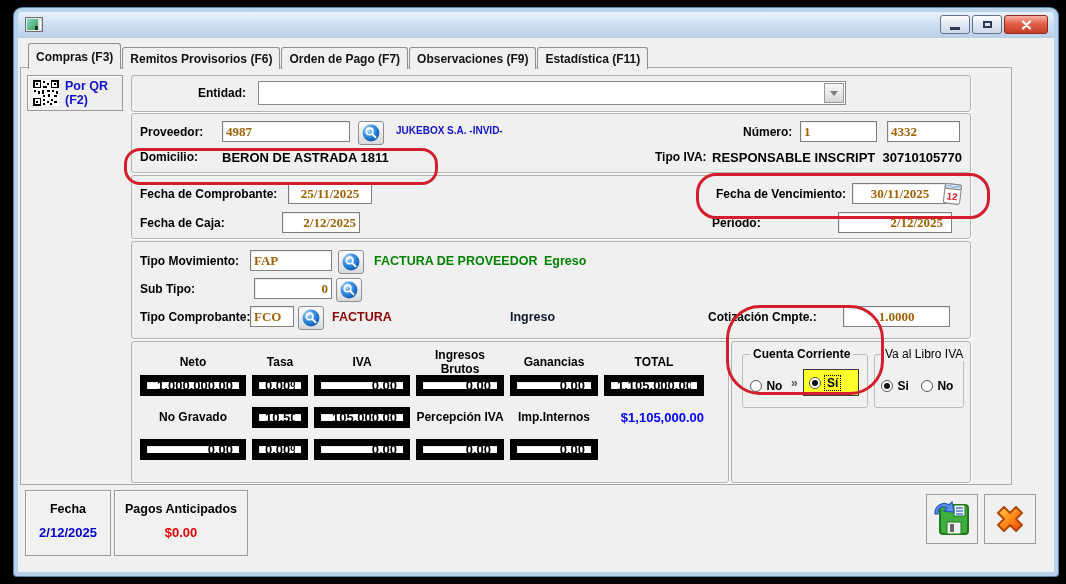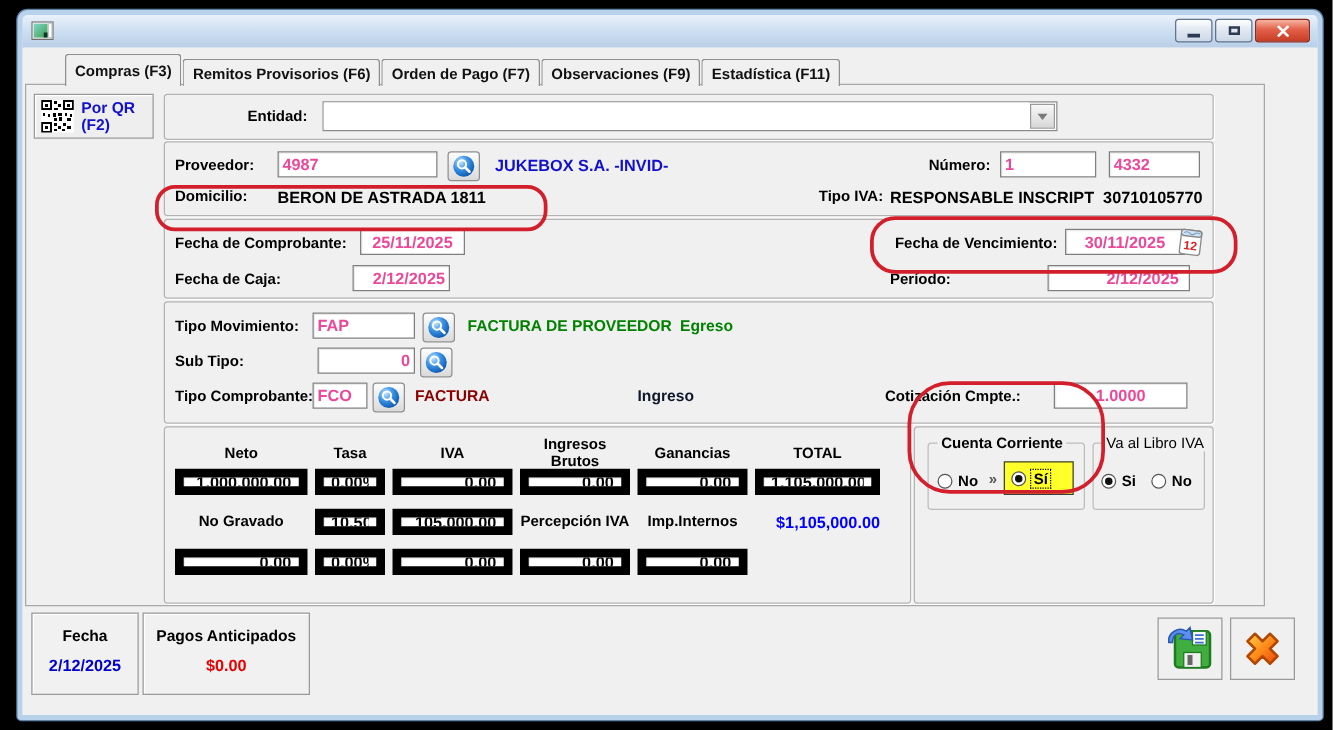--- a/index.html
+++ b/index.html
@@ -30,42 +30,42 @@
     display:flex;align-items:center;justify-content:center;box-sizing:border-box;
   }
   .cap.close{
     width:44px;border-color:#8e2a1c;
     background:linear-gradient(#f6b3a2,#e2604a 45%,#c63d23);
   }
   .glyph-min{width:10px;height:3px;background:#2d3b52;margin-top:8px;}
   .glyph-max{width:9px;height:7px;border:2px solid #2d3b52;box-sizing:border-box;background:transparent;}
   
   .client{position:absolute;left:0;top:26px;right:0;bottom:0;background:#f0f0f0;}
-  .tabstrip{position:absolute;left:10px;top:5px;display:flex;align-items:flex-start;z-index:5;margin-left:24px;}
+  .tabstrip{position:absolute;left:10px;top:5px;display:flex;align-items:flex-start;z-index:5;}
   .tab{
     font-size:12px;font-weight:bold;color:#111;background:#f0f0f0;
     border:1px solid #8f8f8f;border-bottom:none;border-radius:3px 3px 0 0;
     padding:4px 7px 4px;height:22px;box-sizing:border-box;margin-right:1px;margin-top:4px;
     white-space:nowrap;cursor:default;
   }
   .tab.active{height:26px;margin-top:0;padding-top:6px;z-index:6;position:relative;}
   .page{
     position:absolute;left:2px;top:29px;width:992px;height:418px;
     border:1px solid #a8a8a8;background:#f0f0f0;box-sizing:border-box;
   }
   
   .grp{
     position:absolute;background:#f0f0f0;border:1px solid #b4b4b4;border-radius:3px;
     box-shadow:1px 1px 0 rgba(255,255,255,.9);
   }
   .lbl{position:absolute;font-weight:bold;font-size:12px;color:#000;white-space:nowrap;}
   .val{position:absolute;font-weight:bold;font-size:12px;white-space:nowrap;}
   .inp{
     position:absolute;border:1px solid #7f7f7f;background:#fff;
-    font-family:Liberation Sans, sans-serif;font-weight:bold;font-size:13px;color:#ec4899;
+    font-family:Liberation Serif, serif;font-weight:bold;font-size:13px;color:#a16207;
     padding:0 3px;height:21px;box-sizing:border-box;
     box-shadow:inset 1px 1px 0 rgba(0,0,0,.08);
   }
   .inp.center{text-align:center}.inp.right{text-align:right}
   .sbtn{
     position:absolute;width:24px;height:22px;border:1px solid #8e8e8e;border-radius:3px;
     background:linear-gradient(#fdfdfd,#dadada);display:flex;align-items:center;justify-content:center;
     cursor:pointer;
   }
   .combo{position:absolute;border:1px solid #8a8a8a;background:#fff;height:24px;box-sizing:border-box;}
@@ -233,21 +233,21 @@
               <stop offset="0%" stop-color="#c6e6ff"></stop>
                   <stop offset="45%" stop-color="#3f96e8"></stop>
                   <stop offset="100%" stop-color="#0a57b0"></stop>
                 </radialGradient>
               </defs>
             <circle cx="9" cy="9" r="8.4" fill="url(#sg)"></circle>
             <circle cx="7.6" cy="7.4" r="3.3" fill="none" stroke="#fff" stroke-width="1.6"></circle>
             <line x1="10.2" y1="10" x2="13.6" y2="13.4" stroke="#fff" stroke-width="2" stroke-linecap="round"></line>
           </svg>
         </span>
-        <span class="val" style="left:264px;top:11px;color:#1111cc;font-size:13px;">JUKEBOX S.A. -INVID-</span>
+        <span class="val" style="left:264px;top:11px;color:#1111cc;font-size:10px;">JUKEBOX S.A. -INVID-</span>
         <span class="lbl" style="left:611px;top:11px;">Número:</span>
         <input class="inp" style="left: 668px; top: 7px; width: 77px;" value="1">
         <input class="inp" style="left: 755px; top: 7px; width: 73px;" value="4332">
         <span class="lbl" style="left:8px;top:36px;">Domicilio:</span>
         <span class="val" style="left:90px;top:36px;font-size:13px;">BERON DE ASTRADA 1811</span>
         <span class="lbl" style="left:523px;top:36px;">Tipo IVA:</span>
         <span class="val" style="left:580px;top:36px;font-size:13px;">
           <span>RESPONSABLE INSCRIPT</span>&nbsp;&nbsp;<span>30710105770</span>
         </span>
       </div>

